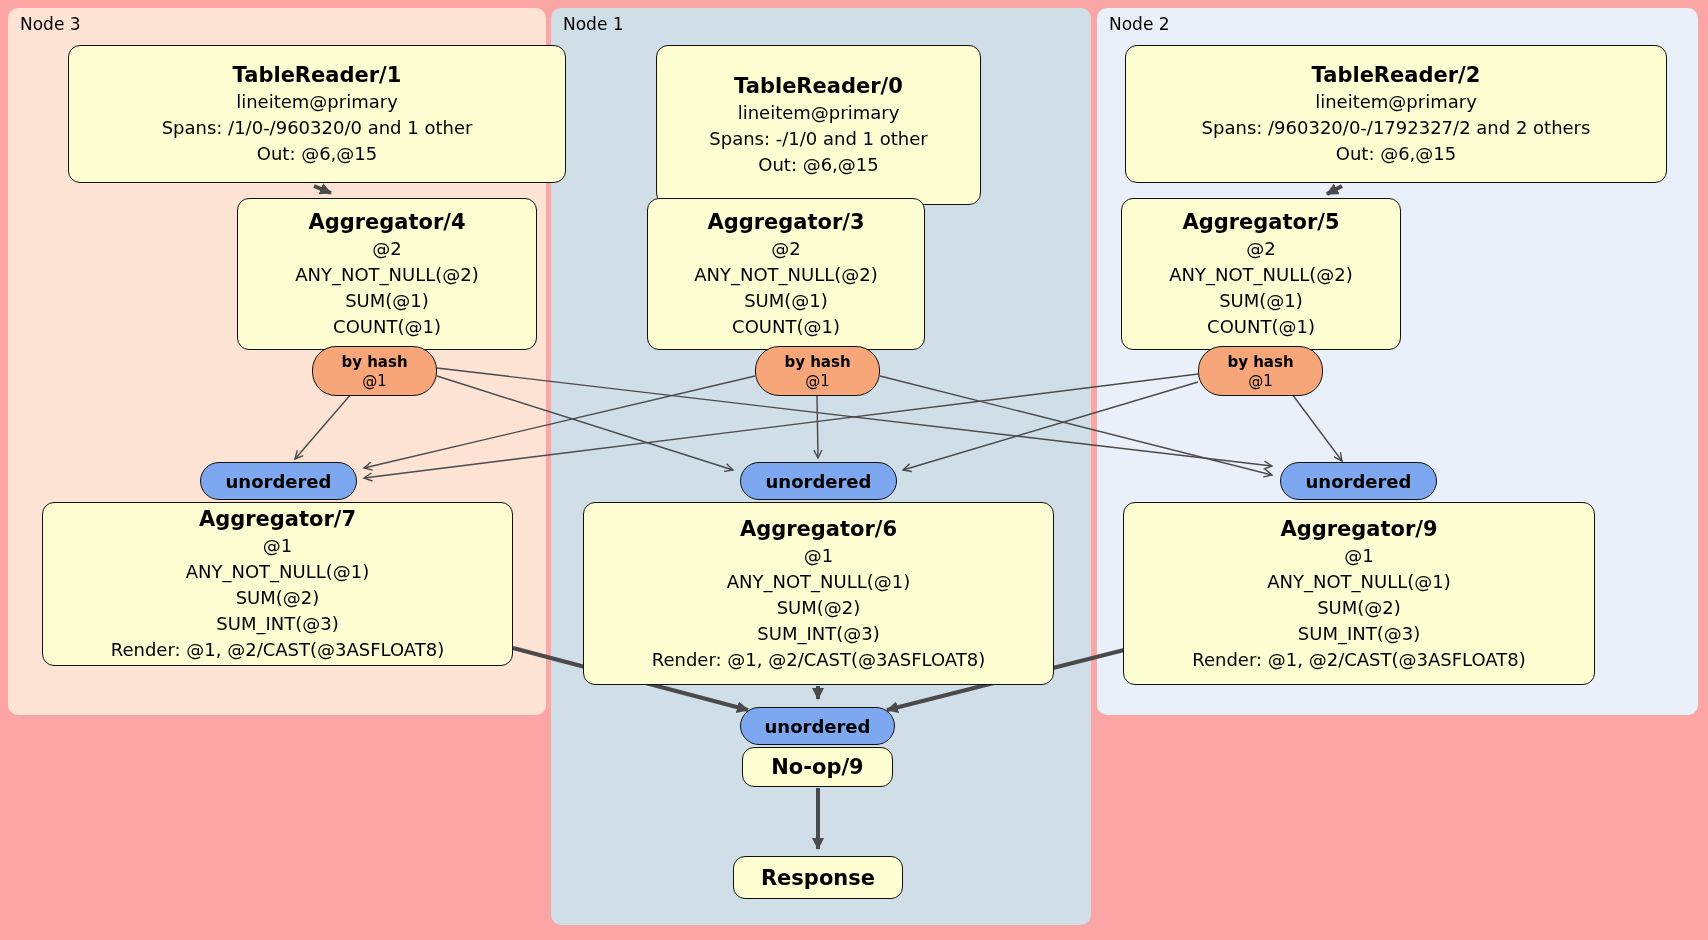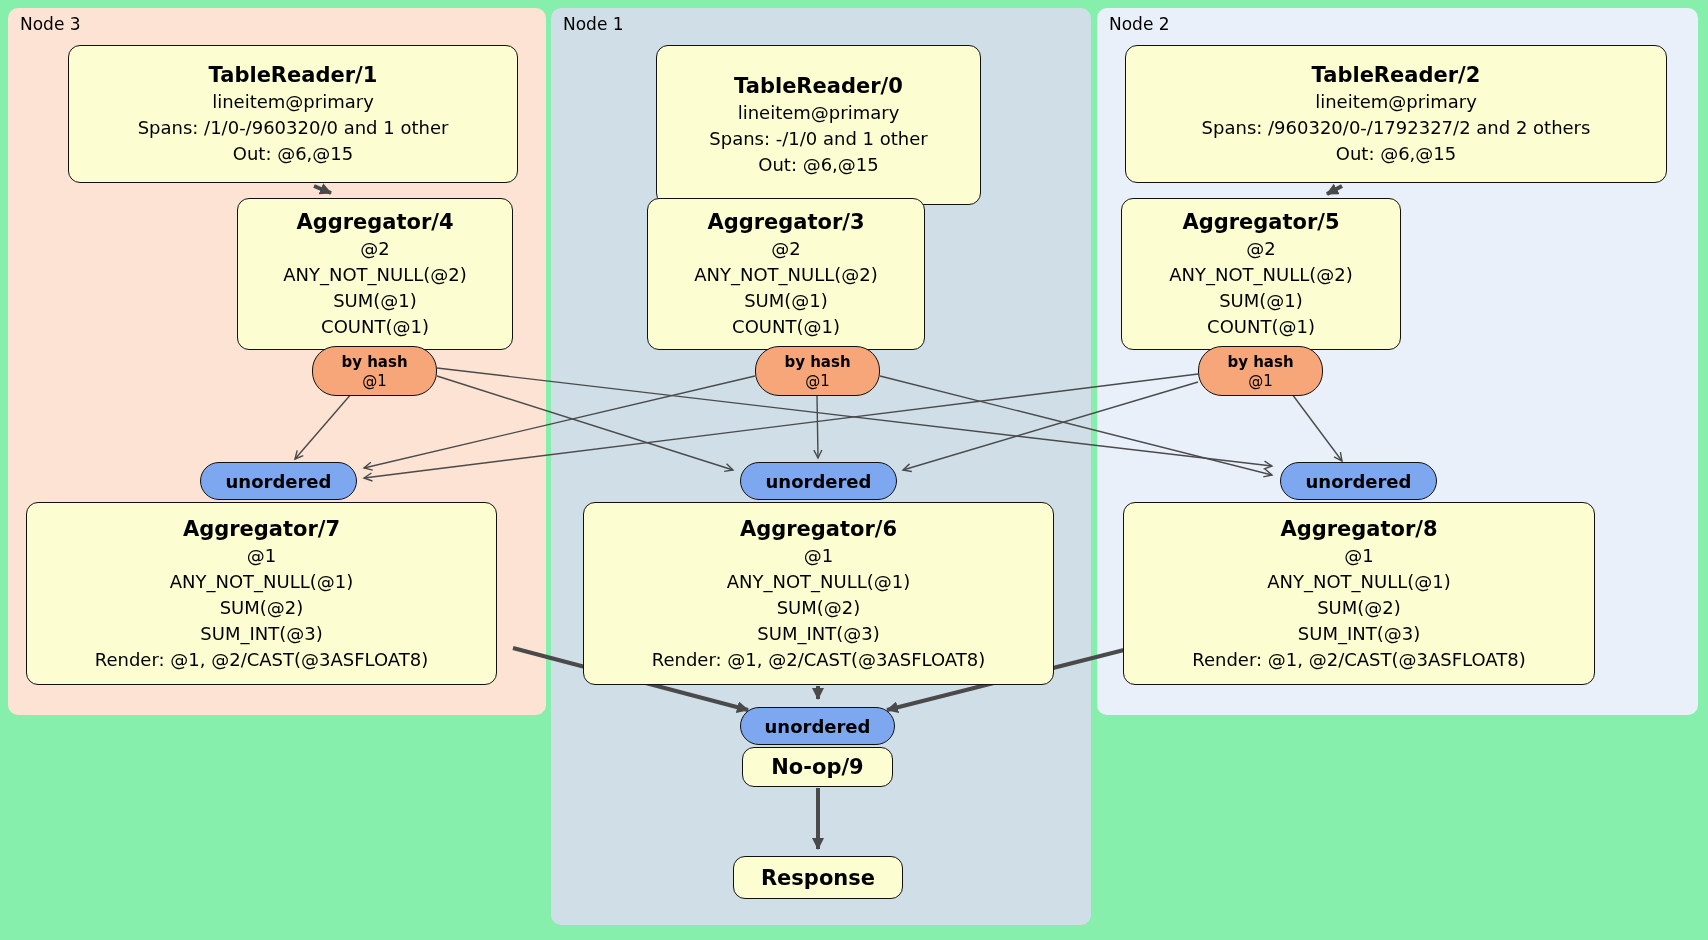--- a/index.html
+++ b/index.html
@@ -1,17 +1,17 @@
 <!DOCTYPE html>
 <html style="--node3: #fce3d3; --node1: #cfdee7; --node2: #eaf0fa; --boxfill: #fdfdd2; --router: #f6a678; --stream: #7da7ee; --edge: #4a4a4a;"><head>
 <meta charset="utf-8">
 <style>
   html,body{margin:0;padding:0;background:#ffffff;}
   #canvas{
-    position:relative;width:1708px;height:940px;background:#86efac;overflow:hidden;
+    position:relative;width:1708px;height:940px;background:#fca5a5;overflow:hidden;
     font-family:"DejaVu Sans","Liberation Sans",sans-serif;color:#000;
   }
   .region{position:absolute;border-radius:10px;}
   .region-node3{left:8px;top:8px;width:538px;height:707px;background:var(--node3,#fce3d3);}
   .region-node1{left:551px;top:8px;width:540px;height:917px;background:var(--node1,#cfdee7);}
   .region-node2{left:1097px;top:8px;width:601px;height:707px;background:var(--node2,#eaf0fa);}
   .region-label{position:absolute;left:12px;top:6px;font-size:17px;}
   #edges{position:absolute;left:0;top:0;width:1708px;height:940px;}
   #edges line{stroke:var(--edge,#4a4a4a);}
   .thin{stroke-width:1.4px;}
@@ -73,40 +73,40 @@
 
     <line class="thick" x1="314" y1="186" x2="331" y2="193" marker-end="url(#tri)"></line>
     <line class="thick" x1="818" y1="186" x2="818" y2="193" marker-end="url(#tri)"></line>
     <line class="thick" x1="1342" y1="186" x2="1327" y2="194" marker-end="url(#tri)"></line>
     <line class="thick" x1="513" y1="648" x2="748" y2="710" marker-end="url(#tri)"></line>
     <line class="thick" x1="818" y1="686" x2="818" y2="699" marker-end="url(#tri)"></line>
     <line class="thick" x1="1124" y1="650" x2="887" y2="710" marker-end="url(#tri)"></line>
     <line class="thick" x1="818" y1="788" x2="818" y2="849" marker-end="url(#tri)"></line>
   </svg>
 
-  <div class="node-box" style="left:68px;top:45px;width:450px;height:138px;">
+  <div class="node-box" style="left:68px;top:45px;width:498px;height:138px;">
     <div class="node-title">TableReader/1</div>
     <div class="node-line">lineitem@primary</div>
     <div class="node-line">Spans: /1/0-/960320/0 and 1 other</div>
     <div class="node-line">Out: @6,@15</div>
   </div>
   <div class="node-box" style="left:656px;top:45px;width:325px;height:160px;">
     <div class="node-title">TableReader/0</div>
     <div class="node-line">lineitem@primary</div>
     <div class="node-line">Spans: -/1/0 and 1 other</div>
     <div class="node-line">Out: @6,@15</div>
   </div>
   <div class="node-box" style="left:1125px;top:45px;width:542px;height:138px;">
     <div class="node-title">TableReader/2</div>
     <div class="node-line">lineitem@primary</div>
     <div class="node-line">Spans: /960320/0-/1792327/2 and 2 others</div>
     <div class="node-line">Out: @6,@15</div>
   </div>
 
-  <div class="node-box" style="left:237px;top:198px;width:276px;height:152px;">
+  <div class="node-box" style="left:237px;top:198px;width:300px;height:152px;">
     <div class="node-title">Aggregator/4</div>
     <div class="node-line">@2</div>
     <div class="node-line">ANY_NOT_NULL(@2)</div>
     <div class="node-line">SUM(@1)</div>
     <div class="node-line">COUNT(@1)</div>
   </div>
   <div class="node-box" style="left:647px;top:198px;width:278px;height:152px;">
     <div class="node-title">Aggregator/3</div>
     <div class="node-line">@2</div>
     <div class="node-line">ANY_NOT_NULL(@2)</div>
@@ -137,38 +137,38 @@
   <div class="stream" style="left:200px;top:462px;width:157px;height:38px;">
     <span>unordered</span>
   </div>
   <div class="stream" style="left:740px;top:462px;width:157px;height:38px;">
     <span>unordered</span>
   </div>
   <div class="stream" style="left:1280px;top:462px;width:157px;height:38px;">
     <span>unordered</span>
   </div>
 
-  <div class="node-box" style="left:26px;top:502px;width:471px;height:183px;">
+  <div class="node-box" style="left:42px;top:502px;width:471px;height:164px;">
     <div class="node-title">Aggregator/7</div>
     <div class="node-line">@1</div>
     <div class="node-line">ANY_NOT_NULL(@1)</div>
     <div class="node-line">SUM(@2)</div>
     <div class="node-line">SUM_INT(@3)</div>
     <div class="node-line">Render: @1, @2/CAST(@3ASFLOAT8)</div>
   </div>
   <div class="node-box" style="left:583px;top:502px;width:471px;height:183px;">
     <div class="node-title">Aggregator/6</div>
     <div class="node-line">@1</div>
     <div class="node-line">ANY_NOT_NULL(@1)</div>
     <div class="node-line">SUM(@2)</div>
     <div class="node-line">SUM_INT(@3)</div>
     <div class="node-line">Render: @1, @2/CAST(@3ASFLOAT8)</div>
   </div>
   <div class="node-box" style="left:1123px;top:502px;width:472px;height:183px;">
-    <div class="node-title">Aggregator/8</div>
+    <div class="node-title">Aggregator/9</div>
     <div class="node-line">@1</div>
     <div class="node-line">ANY_NOT_NULL(@1)</div>
     <div class="node-line">SUM(@2)</div>
     <div class="node-line">SUM_INT(@3)</div>
     <div class="node-line">Render: @1, @2/CAST(@3ASFLOAT8)</div>
   </div>
 
   <div class="stream" style="left:740px;top:707px;width:155px;height:38px;">
     <span>unordered</span>
   </div>

